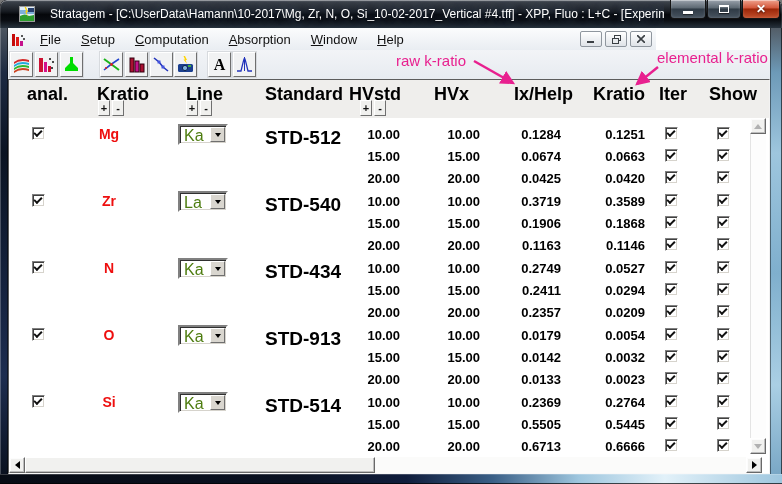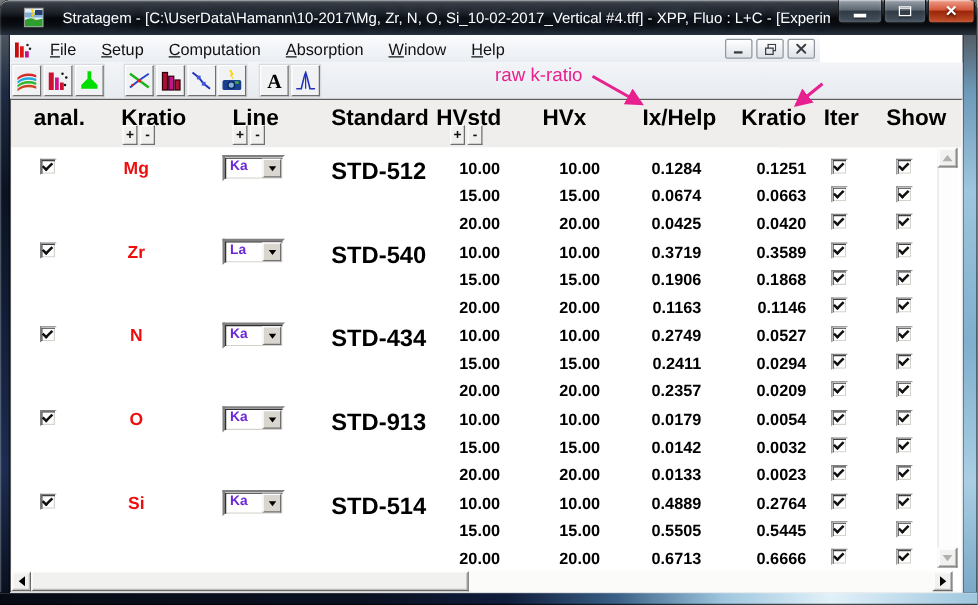--- a/index.html
+++ b/index.html
@@ -78,21 +78,21 @@
     border-left:2px solid #101010; border-bottom:2px solid #101010; transform:rotate(-45deg); }
   .cb-anal { left:23px; top:3px; } .cb-iter { left:656px; top:1px; } .cb-show { left:708px; top:1px; }
 
   .element-label { position:absolute; left:82px; top:2px; width:36px; text-align:center;
     font-size:14px; font-weight:bold; }
   .standard { position:absolute; left:256px; top:3px; font-size:19px; font-weight:bold; color:#000; }
 
   .combo { position:absolute; left:169px; top:0; width:50px; height:21px; background:#fff;
     border:2px solid; border-color:#808080 #ffffff #ffffff #808080;
     box-shadow: inset 1px 1px 0 #303030, inset -1px -1px 0 #d6d3cc; }
-  .combo-text { position:absolute; left:4px; top:1px; font-size:11px; font-weight:bold; color:#6d28d9; }
+  .combo-text { position:absolute; left:4px; top:1px; font-size:16px; font-weight:normal; color:#4d7c0f; }
   .combo-btn { position:absolute; right:1px; top:1px; bottom:1px; width:15px; background:#d9d6cf;
     border:1px solid; border-color:#ffffff #6f6f6f #6f6f6f #ffffff; display:flex; align-items:center; justify-content:center; }
   .tri-down { width:0; height:0; border-left:3px solid transparent; border-right:3px solid transparent; border-top:4px solid #000; }
 
   
   .vscroll { position:absolute; left:741px; top:38px; width:16px; height:336px; background:#fdfdfd;
     border-left:1px solid #e4e4e4; }
   .hscroll { position:absolute; left:0; top:377px; width:753px; height:16px; background:#fbfbfa; }
   .sb-btn { position:absolute; width:16px; height:16px; background:#f1f1ef; border:1px solid;
     border-color:#ffffff #696969 #696969 #ffffff; box-shadow: inset -1px -1px 0 #bdbdbd, inset 1px 1px 0 #fcfcfc;
@@ -237,20 +237,21 @@
       </div>
       <div class="tb-btn" style="left:225px">
         <svg width="19" height="19" viewBox="0 0 19 19">
           <path d="M2,16 L6,16 C8,8 9,3 9.5,3 C10,3 11,8 13,16 L17,16" stroke="#2233bb" stroke-width="1.3" fill="none"></path>
           <line x1="9.5" y1="2" x2="9.5" y2="16" stroke="#2233bb" stroke-width="1"></line>
         </svg>
       </div>
     </div>
 
     <div class="ann-label ann-raw">raw k-ratio</div>
+    <div class="ann-label ann-elem">elemental k-ratio</div>
     <svg class="ann-svg">
       <defs>
         <marker id="arrowhead" markerWidth="7" markerHeight="7" refX="5" refY="3" orient="auto">
           <polygon points="0,0 6,3 0,6" fill="#e8208f"></polygon>
         </marker>
       </defs>
       <line x1="466" y1="33" x2="505" y2="55" stroke="#e8208f" stroke-width="2.4" marker-end="url(#arrowhead)"></line>
       <line x1="650" y1="39" x2="629" y2="56" stroke="#e8208f" stroke-width="2.4" marker-end="url(#arrowhead)"></line>
     </svg>
 
@@ -434,21 +435,21 @@
       <span class="combo-text">Ka</span>
       <span class="combo-btn">
                 <i class="tri-down"></i>
               </span>
     </span>
     <span class="standard">STD-514</span>
 
     <div class="vline" style="top:2px">
       <span class="val v-hvstd">10.00</span>
       <span class="val v-hvx">10.00</span>
-      <span class="val v-ix">0.4889</span>
+      <span class="val v-ix">0.2369</span>
       <span class="val v-kr">0.2764</span>
       <span class="cb cb-iter checked"></span>
       <span class="cb cb-show checked"></span>
     </div>
     <div class="vline" style="top:24px">
       <span class="val v-hvstd">15.00</span>
       <span class="val v-hvx">15.00</span>
       <span class="val v-ix">0.5505</span>
       <span class="val v-kr">0.5445</span>
       <span class="cb cb-iter checked"></span>

